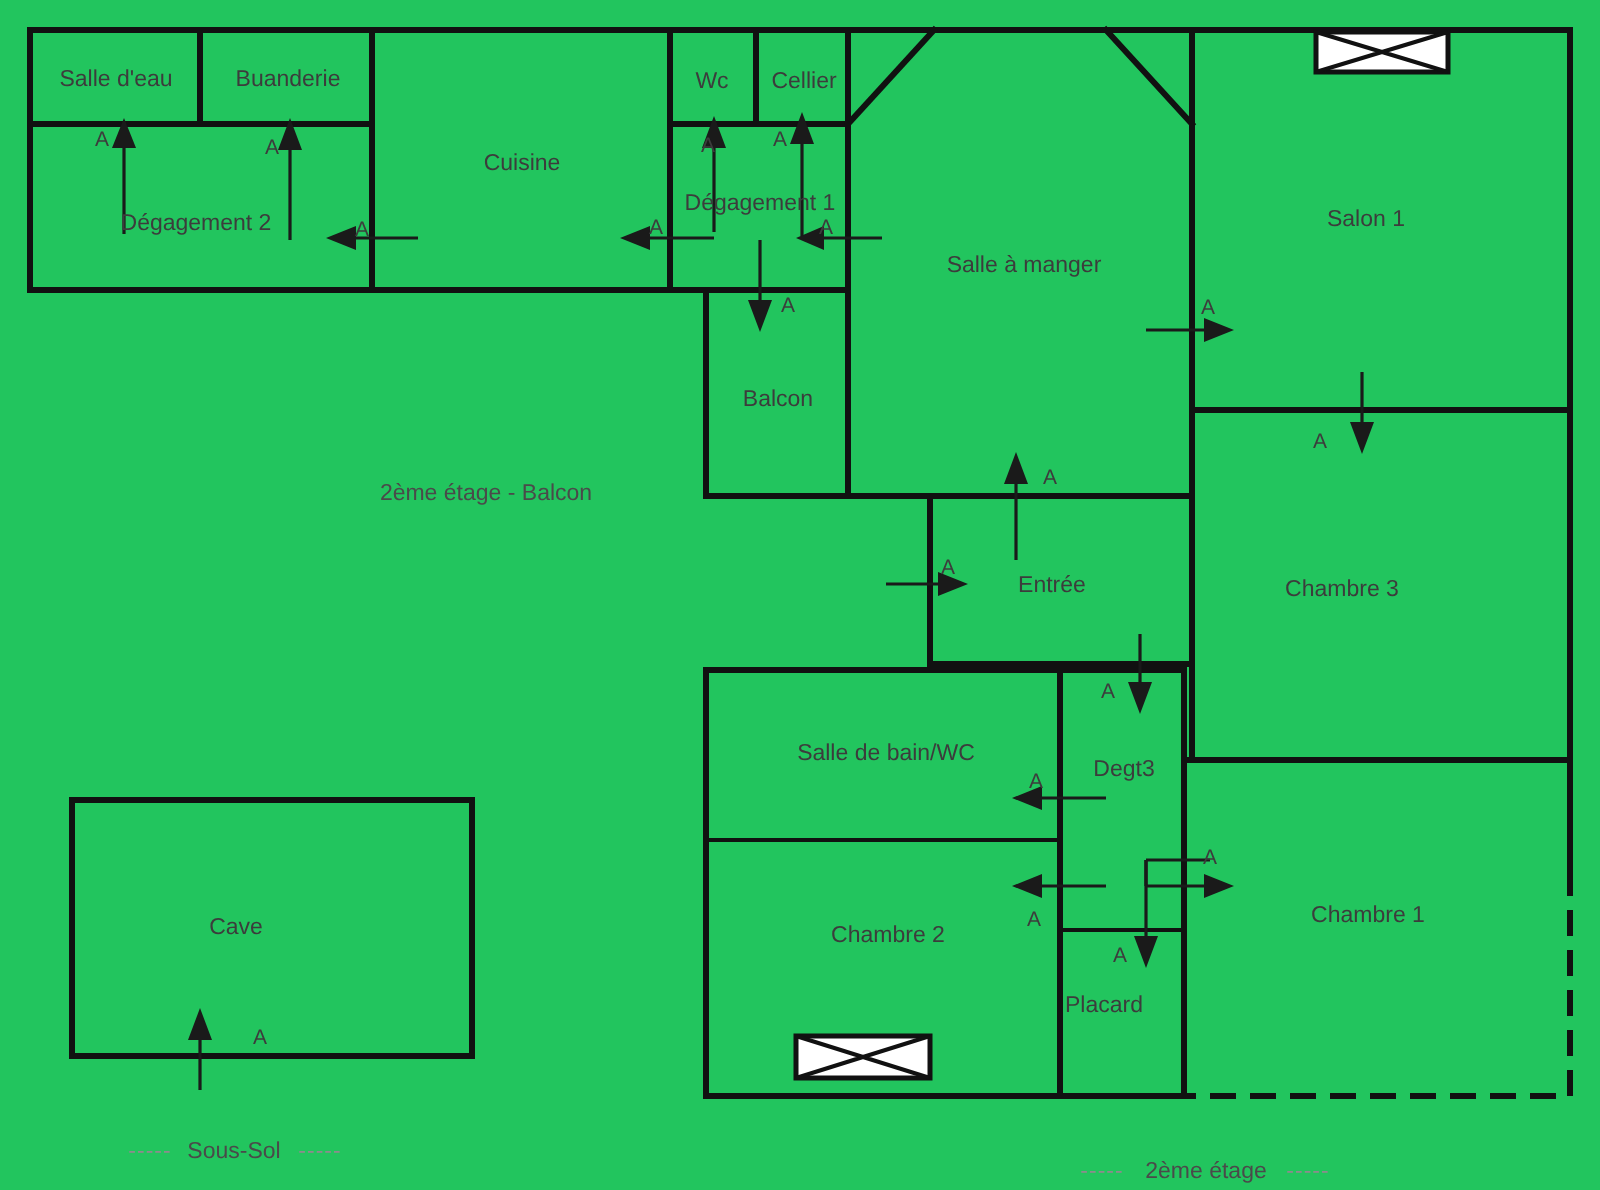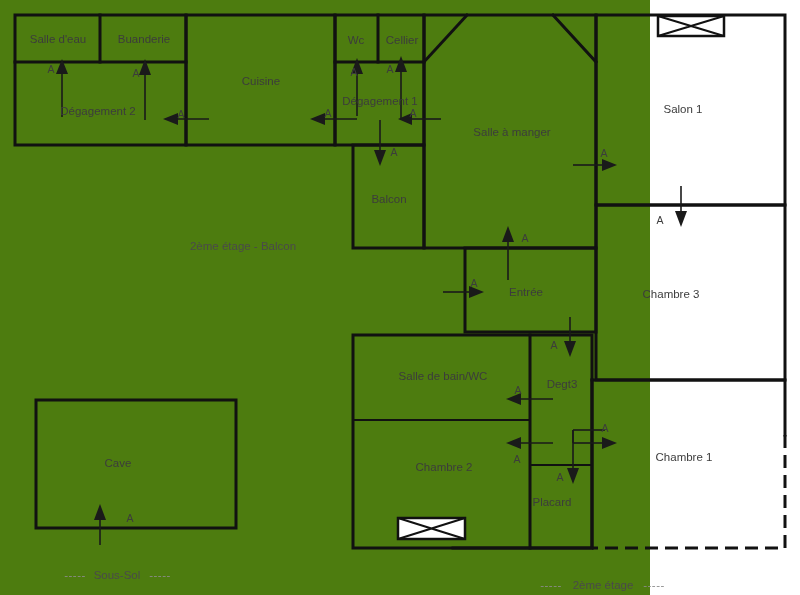--- a/index.html
+++ b/index.html
@@ -8,23 +8,23 @@
     background: #ffffff;
   }
   body {
     width: 800px;
     height: 595px;
     font-family: "Liberation Sans", sans-serif;
     overflow: hidden;
   }
   #plan-root {
     position: relative;
-    width: 650px;
+    width: 800px;
     height: 595px;
-    background: #4d7c0f;
+    background: #22c55e;
   }
   svg.floorplan {
     display: block;
     width: 800px;
     height: 595px;
   }
   .wall {
     stroke: #111111;
     stroke-width: 3;
     fill: none;

